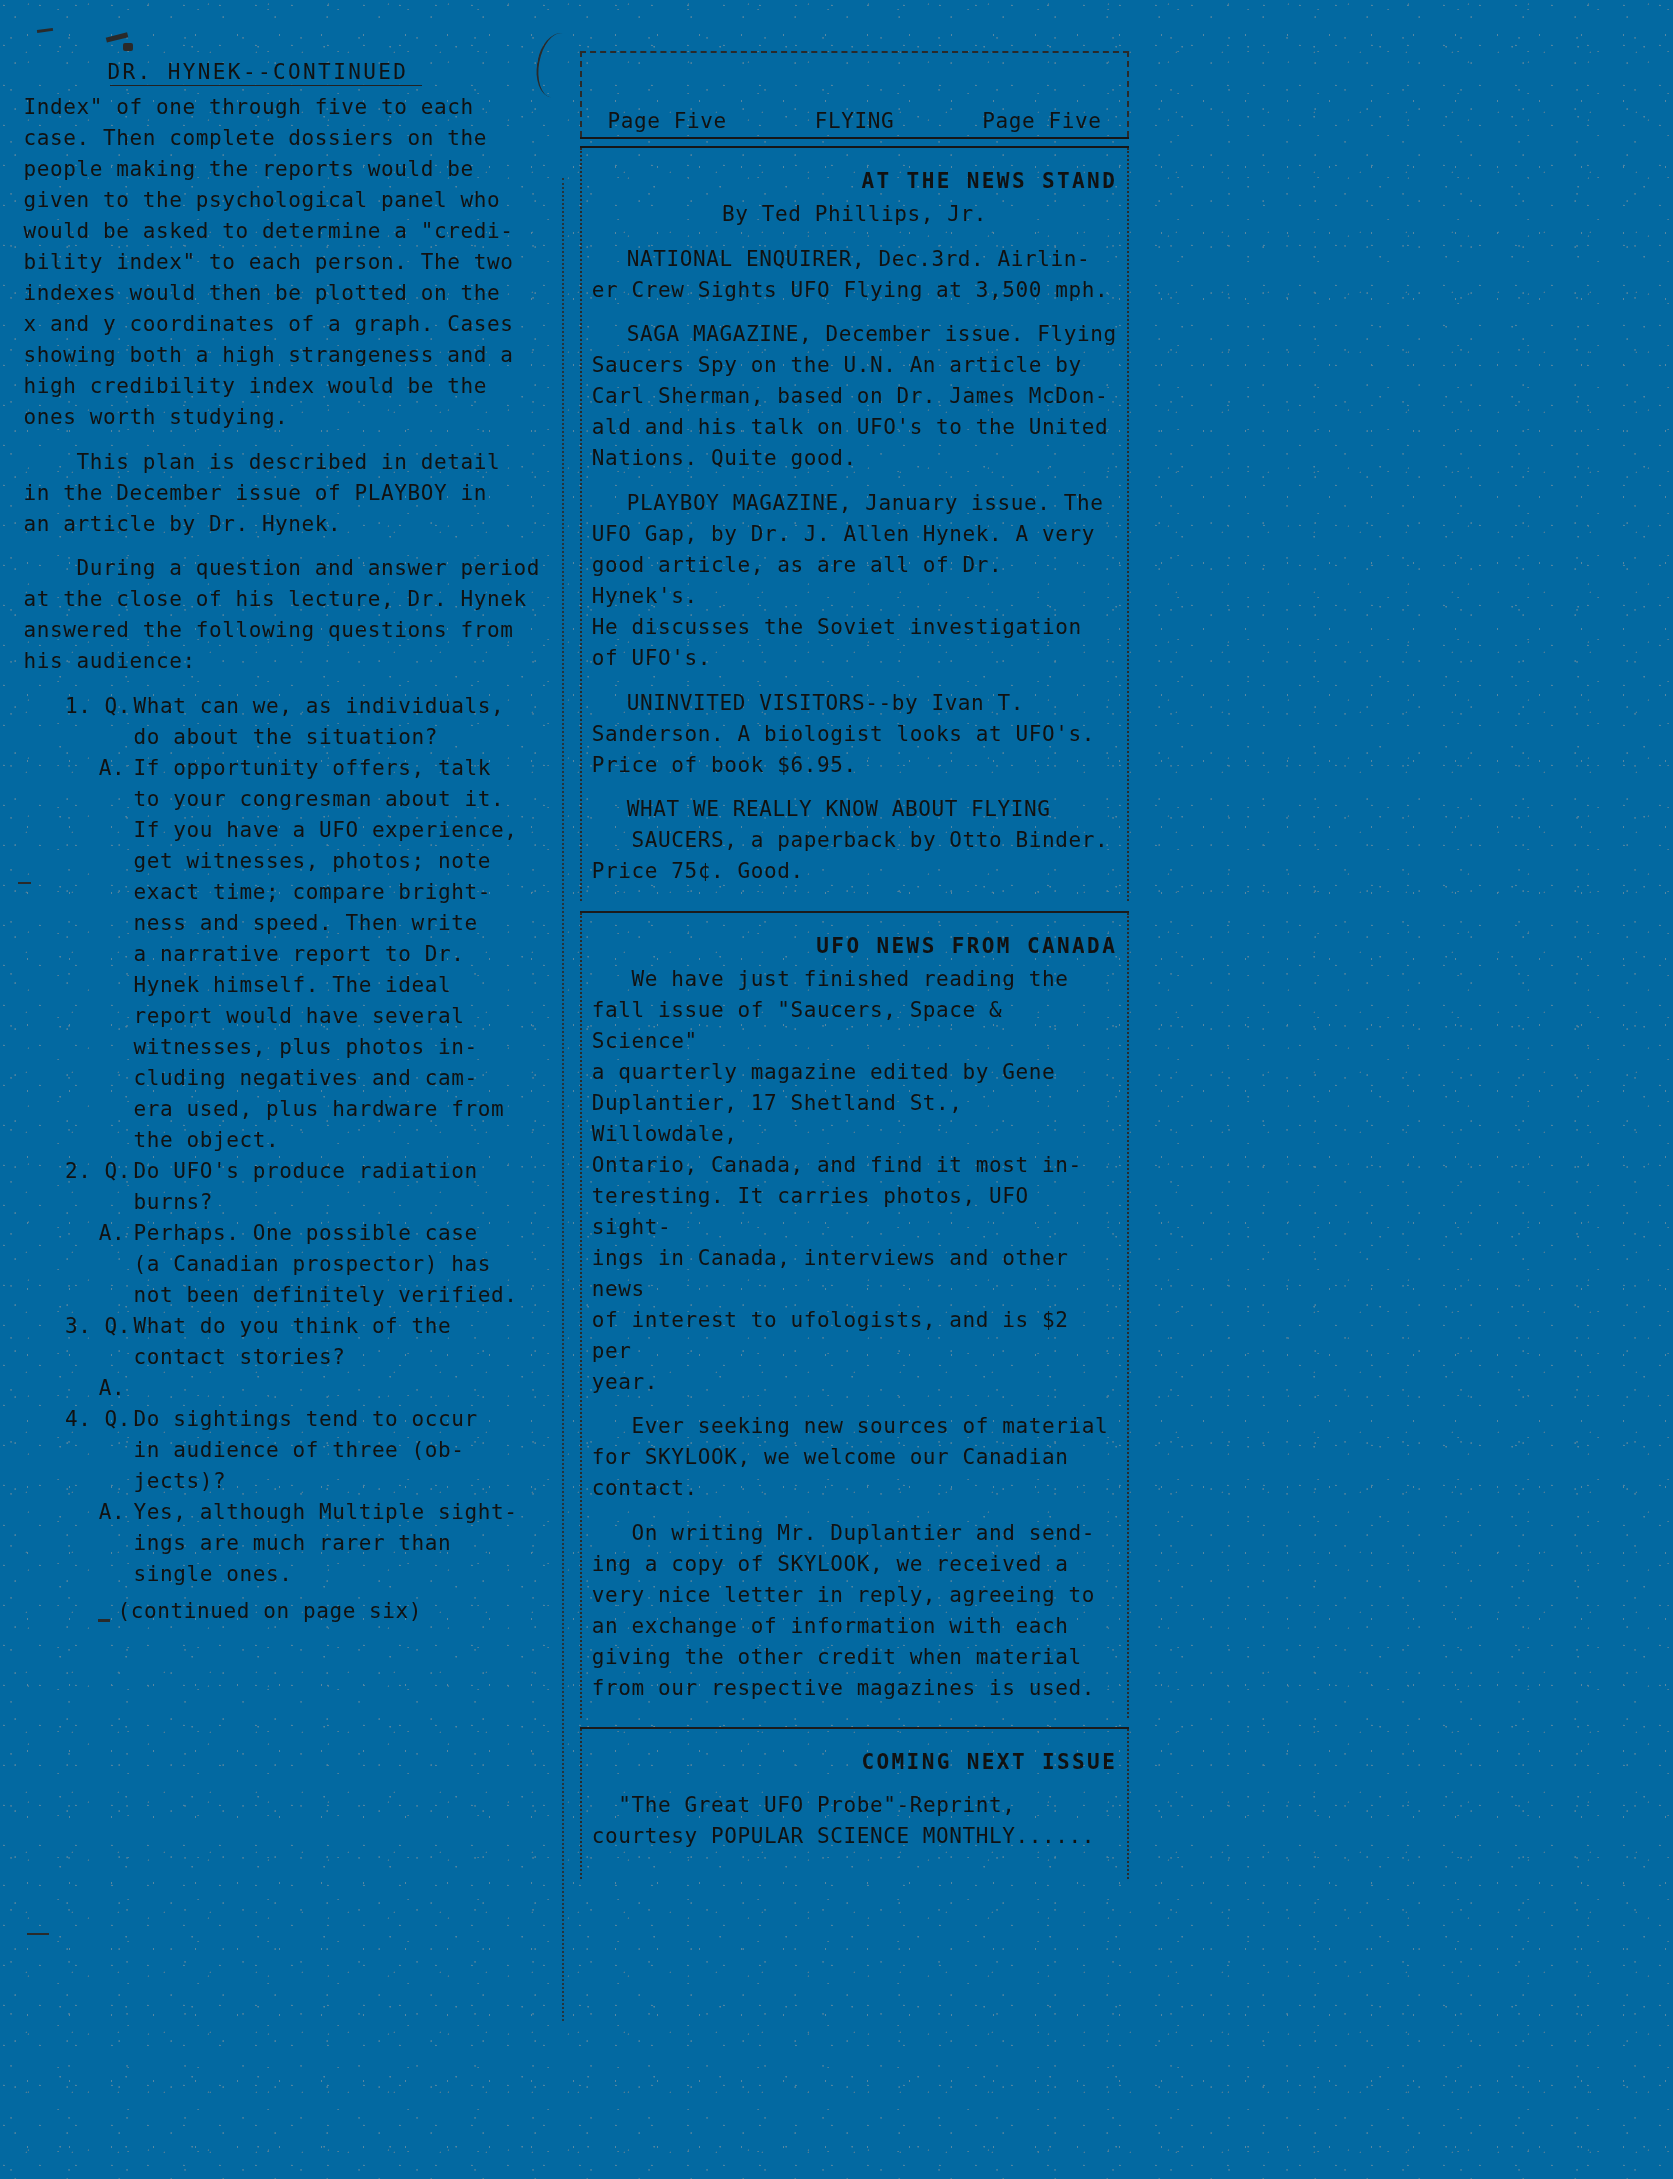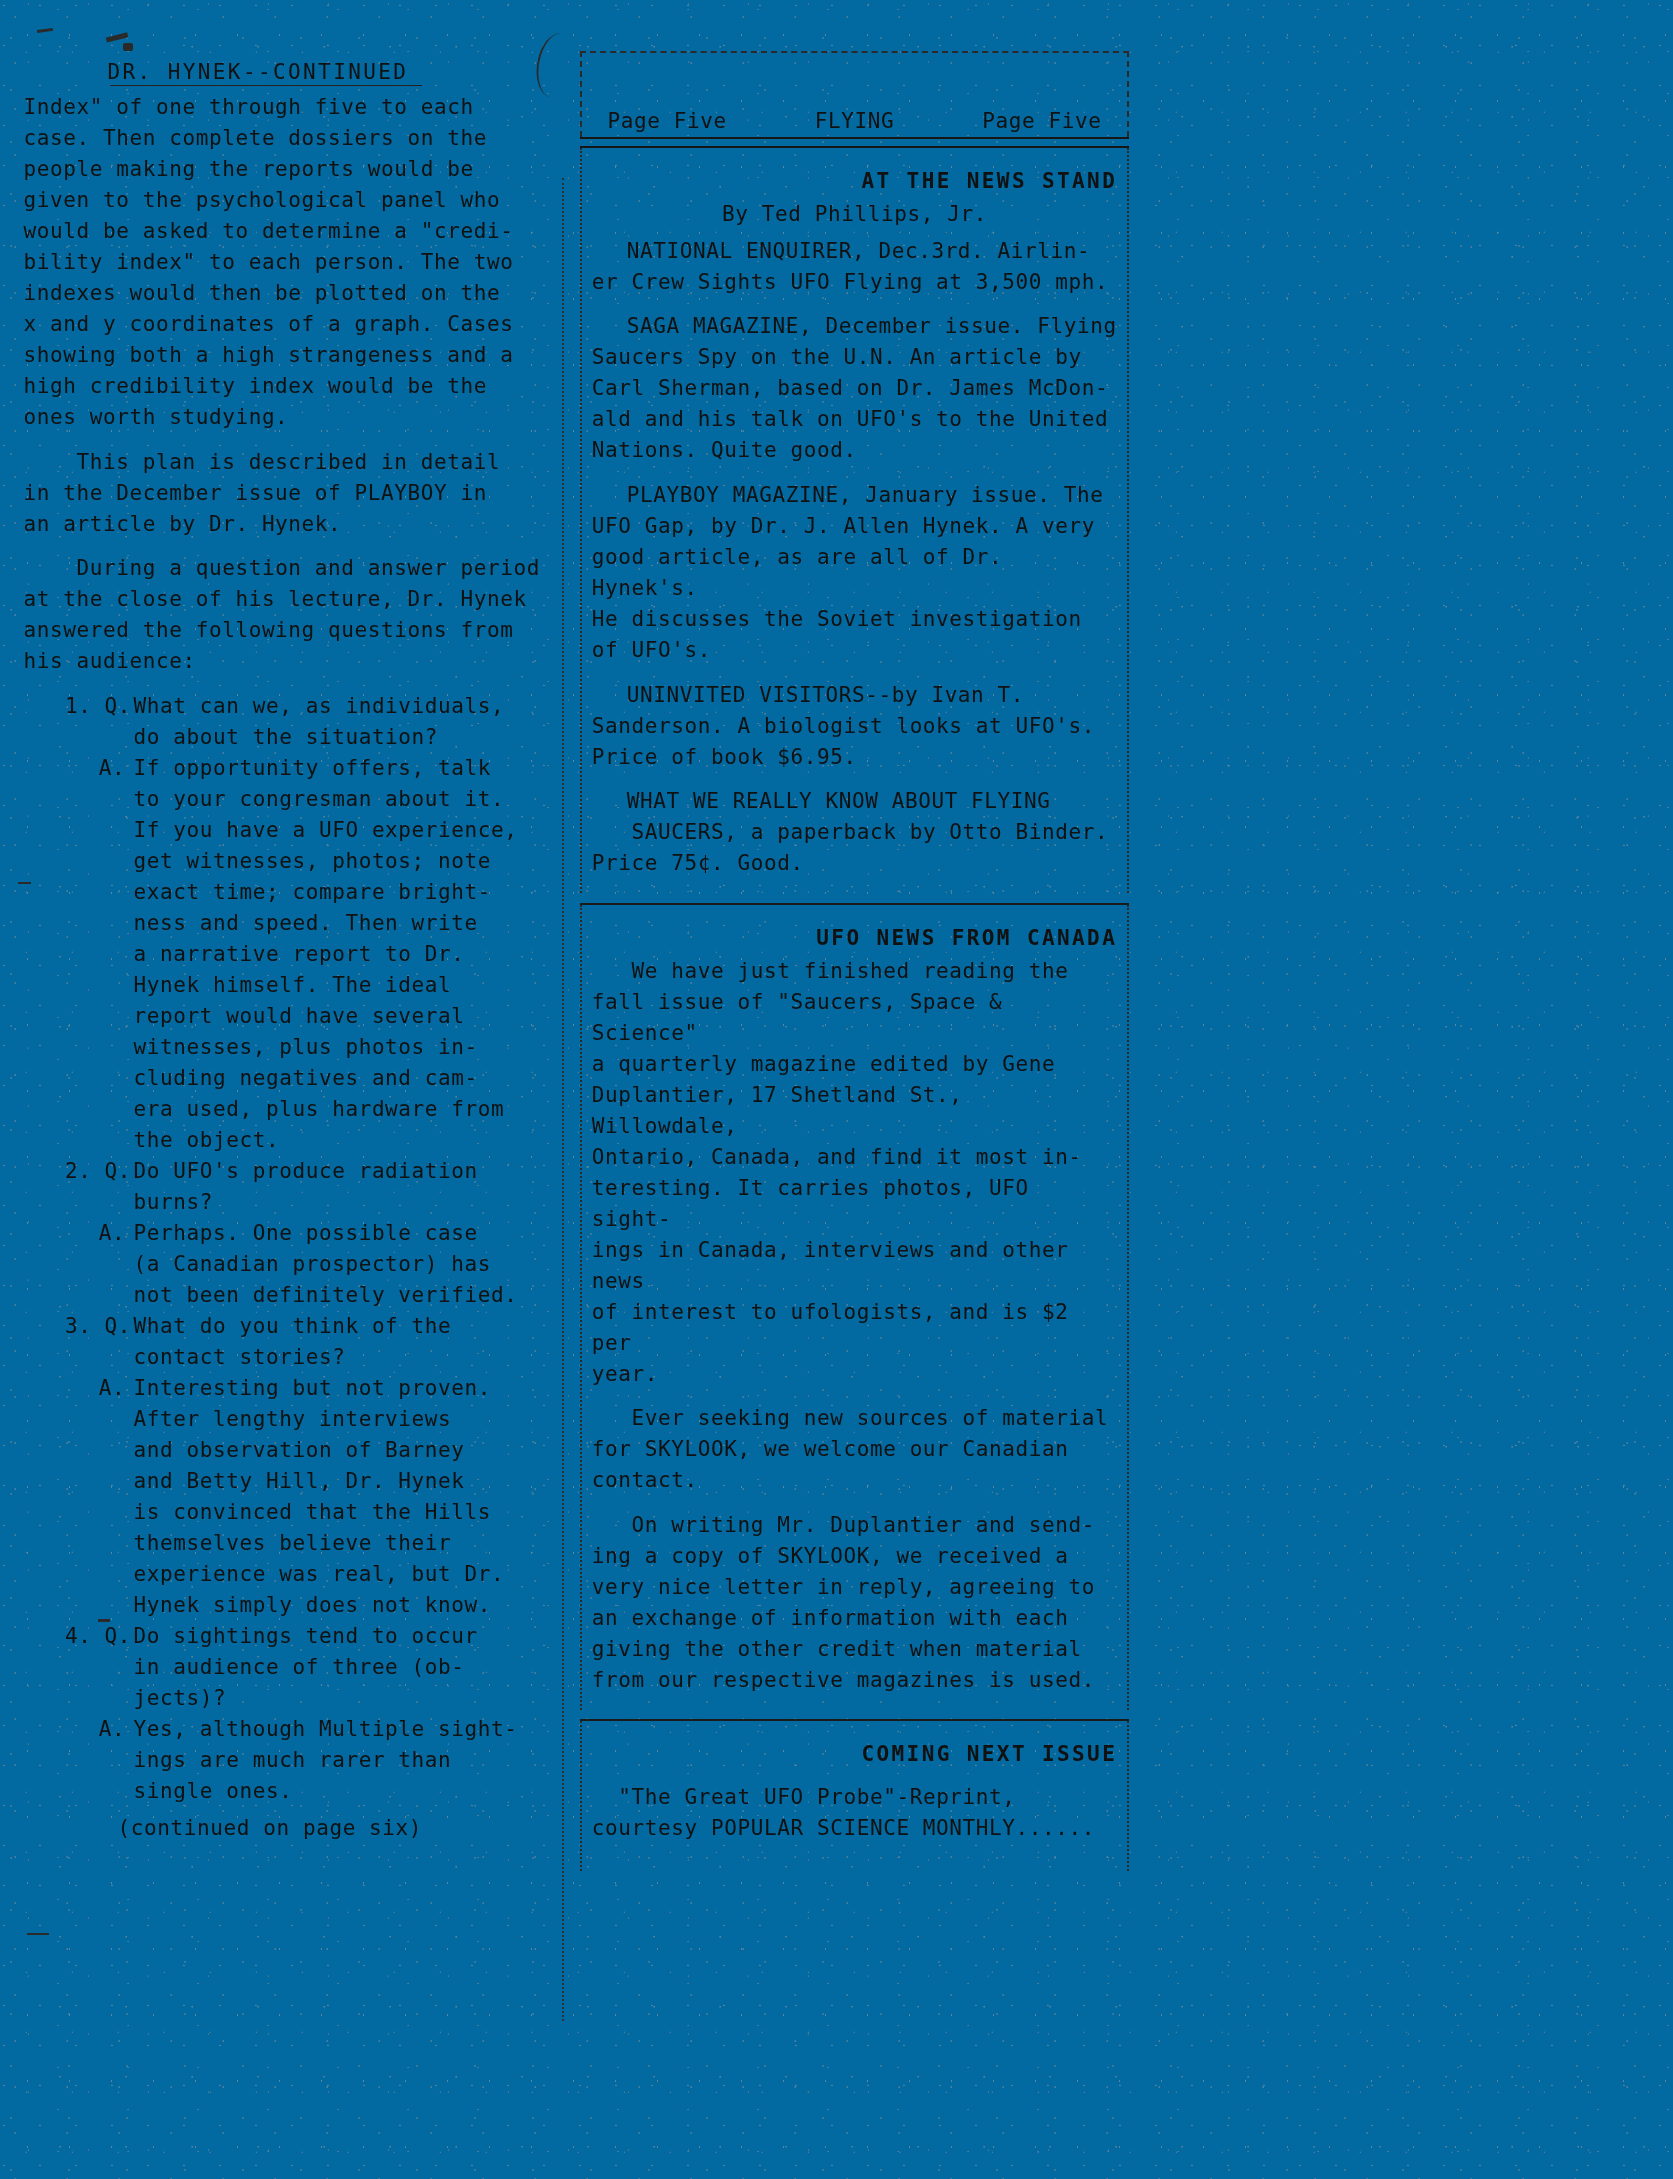--- a/index.html
+++ b/index.html
@@ -151,21 +151,21 @@
     box-sizing: border-box;
     padding: 5.9px 9.8px 13.7px 9.8px;
   }
   .sec-title {
     text-align: right;
     margin: 11.8px 0 2px 0;
     font-weight: bold;
   }
   .sec-byline {
     text-align: center;
-    margin-bottom: 6px;
+    margin-bottom: 14px;
   }
   .hrule {
     height: 0;
     border-top: 2px solid #1b1b1b;
     margin: 9.8px 0 0 0;
   }
   .indent1 { text-indent: 35px; }
 
   
   .mark { position: absolute; background: #2a2a2a; }
@@ -264,28 +264,20 @@
 not been definitely verified.</span>
       </div>
 
       <div class="qa-row">
         <span class="tw qa-marker">3. Q.</span>
         <span class="tw qa-body">What do you think of the
 contact stories?</span>
       </div>
       <div class="qa-row">
         <span class="tw qa-marker ans">A.</span>
-        <span class="tw qa-body">Interesting but not proven.
-After lengthy interviews
-and observation of Barney
-and Betty Hill, Dr. Hynek
-is convinced that the Hills
-themselves believe their
-experience was real, but Dr.
-Hynek simply does not know.</span>
       </div>
 
       <div class="qa-row">
         <span class="tw qa-marker">4. Q.</span>
         <span class="tw qa-body">Do sightings tend to occur
 in audience of three (ob-
 jects)?</span>
       </div>
       <div class="qa-row">
         <span class="tw qa-marker ans">A.</span>

